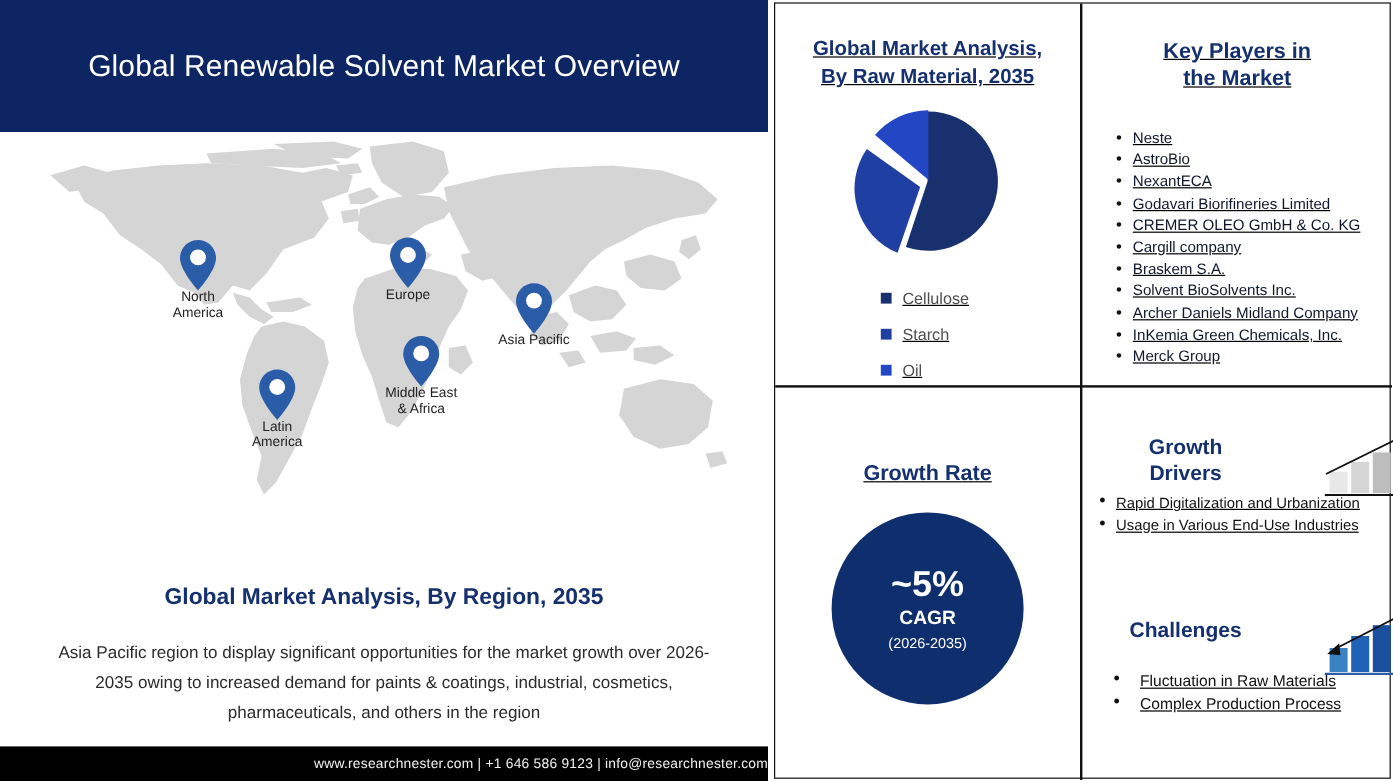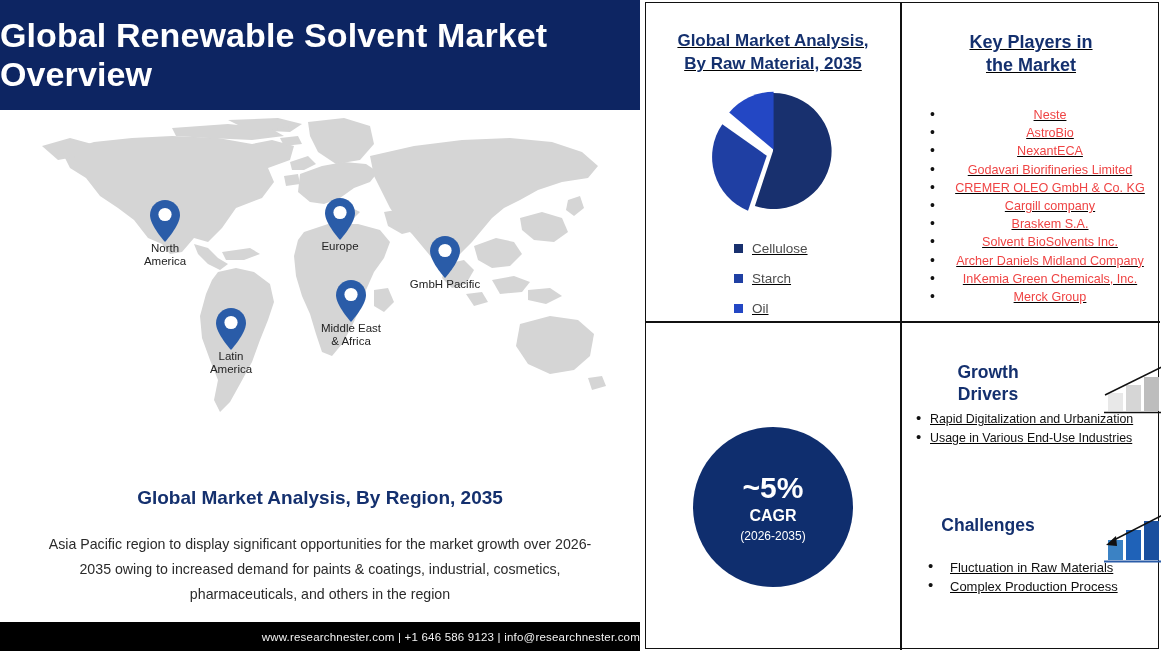--- a/index.html
+++ b/index.html
@@ -13,21 +13,21 @@
   .root{position:absolute;inset:0;}
 
   
   .left-col{position:absolute;left:0;top:0;width:640px;height:651px;background:#fff;}
   .header-bar{
     position:absolute;left:0;top:0;width:640px;height:110px;
     background:#0d2562;
     display:flex;align-items:center;justify-content:center;
   }
   .header-title{
-    color:#ffffff;font-size:34px;font-weight:bold;letter-spacing:.1px;
+    color:#ffffff;font-size:25px;font-weight:normal;letter-spacing:.1px;
     text-align:left;font-family:"Liberation Sans", sans-serif;
   }
 
   .map-wrap{position:absolute;left:0;top:112px;width:640px;height:360px;padding-left:14px;}
   .map-svg{position:absolute;left:22px;top:0px;width:600px;height:330px;}
 
   .pin{position:absolute;width:34px;height:46px;}
   .pin svg{display:block;width:34px;height:46px;}
   .pin-label{
     position:absolute;top:44px;left:50%;transform:translateX(-50%);
@@ -69,21 +69,21 @@
   
   .pie-wrap{position:relative;width:254px;height:130px;margin-top:14px;}
   .pie-svg{position:absolute;left:50%;transform:translateX(-50%);top:0;}
   .legend{margin-top:22px;padding-left:88px;}
   .legend-row{display:flex;align-items:center;margin-bottom:15px;}
   .legend-sw{width:9px;height:9px;margin-right:9px;display:inline-block;}
   .legend-label{font-size:13.5px;color:#4d4d4d;}
 
   
   .kp-list{margin:30px 0 0 0;padding:0 4px 0 28px;list-style:none;}
-  .kp-item{position:relative;font-size:12.6px;color:#ef4444;line-height:17.2px;padding-left:14px;margin-bottom:1px;text-align:center;}
+  .kp-item{position:relative;font-size:12.6px;color:#0f172a;line-height:17.2px;padding-left:14px;margin-bottom:1px;}
   .kp-item:before{content:"\2022";position:absolute;left:0;top:-1px;font-size:14px;color:#111;}
 
   
   .gr-title{margin-top:60px;}
   .gr-circle{
     position:absolute;left:50%;top:104px;transform:translateX(-50%);
     width:160px;height:160px;border-radius:50%;background:#0f2e6e;
     display:flex;flex-direction:column;align-items:center;justify-content:center;
   }
   .gr-val{color:#fff;font-size:30px;font-weight:bold;line-height:32px;}
@@ -173,21 +173,21 @@
           <circle cx="17" cy="16.5" r="6.6" fill="#ffffff"></circle>
         </svg>
         <div class="pin-label">Europe</div>
       </div>
 
       <div class="pin" style="left:428px;top:122px;">
         <svg viewBox="0 0 34 46">
           <path d="M17 2 C8.7 2 2 8.7 2 17 c0 10.5 15 27 15 27 s15-16.5 15-27 C32 8.7 25.3 2 17 2 Z" fill="#2a5ca8"></path>
           <circle cx="17" cy="16.5" r="6.6" fill="#ffffff"></circle>
         </svg>
-        <div class="pin-label">GmbH Pacific</div>
+        <div class="pin-label">Asia Pacific</div>
       </div>
 
       <div class="pin" style="left:334px;top:166px;">
         <svg viewBox="0 0 34 46">
           <path d="M17 2 C8.7 2 2 8.7 2 17 c0 10.5 15 27 15 27 s15-16.5 15-27 C32 8.7 25.3 2 17 2 Z" fill="#2a5ca8"></path>
           <circle cx="17" cy="16.5" r="6.6" fill="#ffffff"></circle>
         </svg>
         <div class="pin-label">Middle East<br>&amp; Africa</div>
       </div>
 
@@ -259,20 +259,21 @@
         <li class="kp-item">Cargill company</li>
         <li class="kp-item">Braskem S.A.</li>
         <li class="kp-item">Solvent BioSolvents  Inc.</li>
         <li class="kp-item">Archer Daniels  Midland  Company</li>
         <li class="kp-item">InKemia Green Chemicals, Inc.</li>
         <li class="kp-item">Merck Group</li>
       </ul>
     </div>
 
     <div class="cell cell-bl">
+      <div class="cell-title gr-title" style="font-size:18px;">Growth Rate</div>
       <div class="gr-circle">
         <div class="gr-val">~5%</div>
         <div class="gr-cagr">CAGR</div>
         <div class="gr-years">(2026-2035)</div>
       </div>
     </div>
 
     <div class="cell cell-br">
 
       <div class="dc-head" style="margin-top:18px;">

